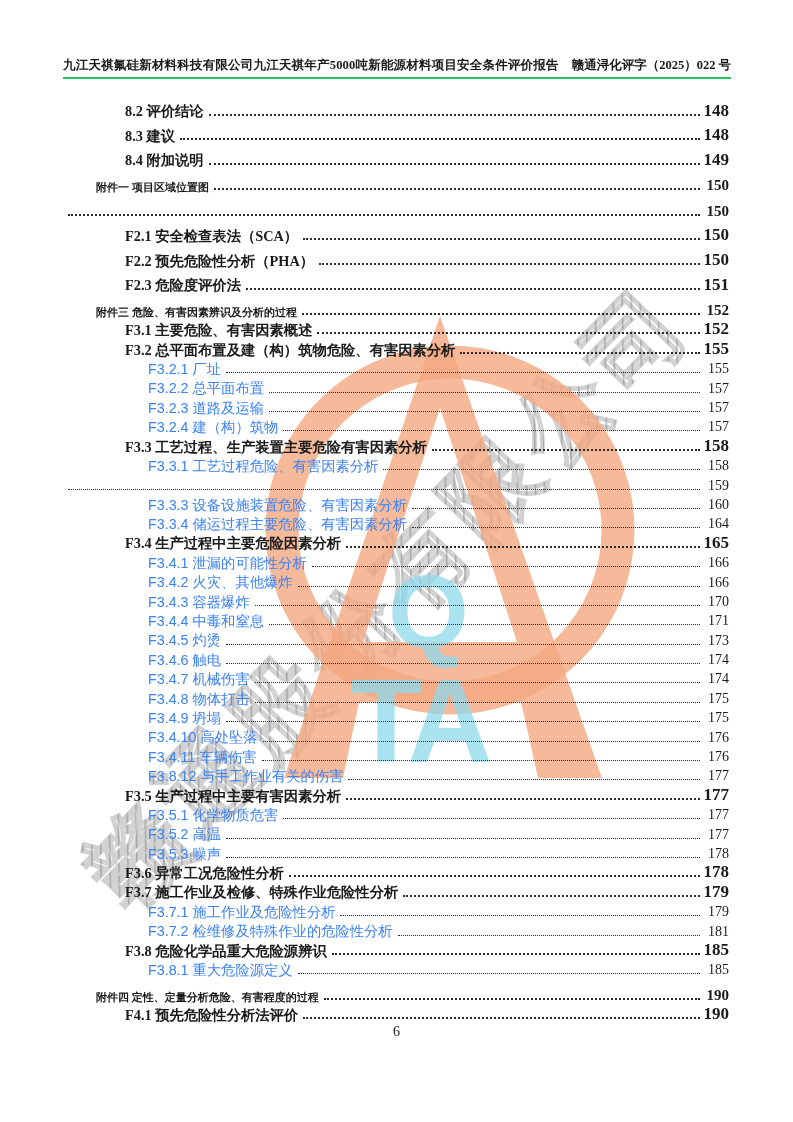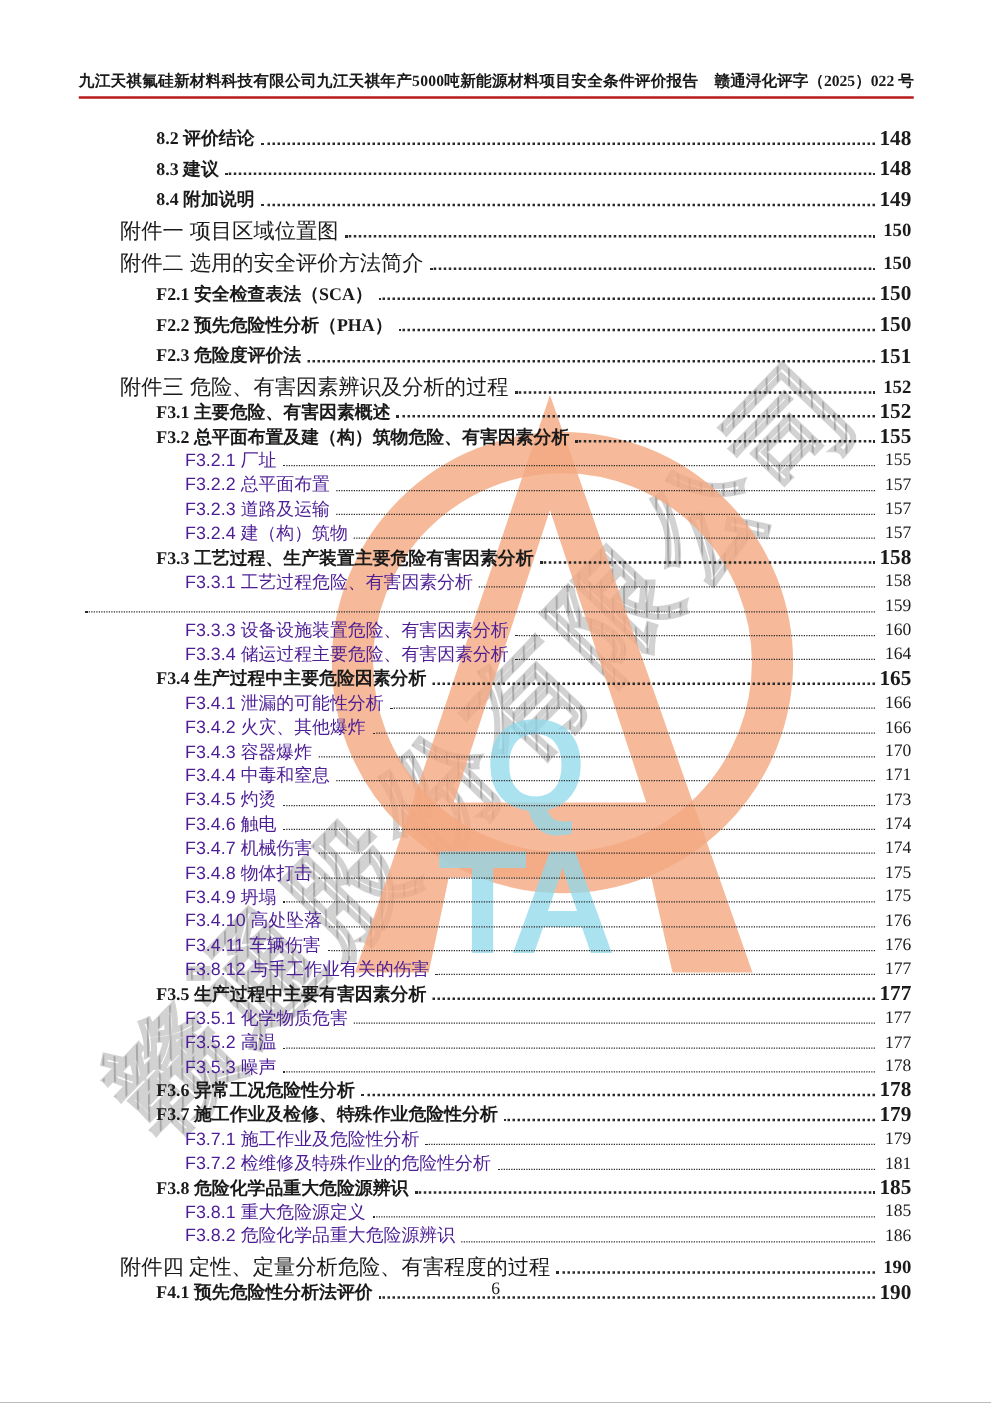--- a/index.html
+++ b/index.html
@@ -11,57 +11,57 @@
     overflow:hidden;
     font-family:"Liberation Serif","DejaVu Serif",serif;
     color:#1a1a1a;
   }
   
   .watermark{position:absolute;left:0;top:0;width:793px;height:1122px;z-index:0;}
   
   .page-header{
     position:absolute;left:63px;right:62px;top:57px;z-index:2;
     display:flex;justify-content:space-between;align-items:flex-end;
-    border-bottom:2px solid #b91c1c;
+    border-bottom:2px solid #22c55e;
     padding-bottom:3px;
     font-size:12.5px;font-weight:bold;white-space:nowrap;
   }
   .page-header .hdr-left{letter-spacing:0.2px;}
   .page-header .hdr-right{}
   
   .toc{position:absolute;left:63px;right:64px;top:94px;z-index:1;}
   .toc-row{display:flex;align-items:flex-end;height:19.4px;line-height:1;}
   .toc-row.row-loose{height:24.6px;}
   .toc-row.row-l1{height:25.5px;}
   .toc-label{white-space:nowrap;}
   .toc-leader{flex:1;border-bottom:1.6px dotted #2a2a2a;margin:0 3px 3px 5px;min-width:10px;}
   .toc-page{text-align:right;min-width:26px;font-family:"Liberation Serif",serif;}
   
   .toc-row.row-l1 .toc-label{
-    font-size:17px;font-weight:normal;
+    font-size:11px;font-weight:bold;
     font-family:"Liberation Sans","DejaVu Sans",sans-serif;
     padding-left:33px;
   }
   .toc-row.row-l1.style-kai .toc-label{font-family:"Liberation Serif","DejaVu Serif",serif;}
   .toc-row.row-l1 .toc-page{font-size:15px;font-weight:bold;}
   .toc-row.row-l1 .toc-leader{border-bottom-width:2.2px;}
   
   .toc-row.row-l2 .toc-label{
     font-size:14.3px;font-weight:bold;
     font-family:"Liberation Serif","DejaVu Serif",serif;
     padding-left:62px;
     margin-top:24px;
   }
   .toc-row.row-l2 .toc-page{font-size:17px;font-weight:bold;}
   .toc-row.row-l2 .toc-leader{border-bottom-width:2px;}
   
   .toc-row.row-l3 .toc-label{
     font-size:14.3px;font-weight:normal;
     font-family:"Liberation Sans","DejaVu Sans",sans-serif;
-    color:#4c1d95;
+    color:#3b82f6;
     padding-left:85px;
   }
   .toc-row.row-l3 .toc-page{font-size:14px;font-weight:normal;}
   
   .page-footer{
     position:absolute;left:0;right:0;top:1024px;z-index:2;
     text-align:center;font-size:14px;
   }
 </style>
 </head>
@@ -108,21 +108,20 @@
       <span class="toc-label">8.4 附加说明</span>
       <span class="toc-leader"></span>
       <span class="toc-page">149</span>
     </div>
       <div class="toc-row row-l1">
       <span class="toc-label">附件一 项目区域位置图</span>
       <span class="toc-leader"></span>
       <span class="toc-page">150</span>
     </div>
       <div class="toc-row row-l1">
-      <span class="toc-label">附件二  选用的安全评价方法简介</span>
       <span class="toc-leader"></span>
       <span class="toc-page">150</span>
     </div>
       <div class="toc-row row-l2 row-loose">
       <span class="toc-label">F2.1 安全检查表法（SCA）</span>
       <span class="toc-leader"></span>
       <span class="toc-page">150</span>
     </div>
       <div class="toc-row row-l2 row-loose">
       <span class="toc-label">F2.2 预先危险性分析（PHA）</span>
@@ -300,25 +299,20 @@
     </div>
       <div class="toc-row row-l2">
       <span class="toc-label">F3.8 危险化学品重大危险源辨识</span>
       <span class="toc-leader"></span>
       <span class="toc-page">185</span>
     </div>
       <div class="toc-row row-l3">
       <span class="toc-label">F3.8.1 重大危险源定义</span>
       <span class="toc-leader"></span>
       <span class="toc-page">185</span>
-    </div>
-      <div class="toc-row row-l3">
-      <span class="toc-label">F3.8.2 危险化学品重大危险源辨识</span>
-      <span class="toc-leader"></span>
-      <span class="toc-page">186</span>
     </div>
       <div class="toc-row row-l1 style-kai">
       <span class="toc-label">附件四 定性、定量分析危险、有害程度的过程</span>
       <span class="toc-leader"></span>
       <span class="toc-page">190</span>
     </div>
       <div class="toc-row row-l2">
       <span class="toc-label">F4.1 预先危险性分析法评价</span>
       <span class="toc-leader"></span>
       <span class="toc-page">190</span>

